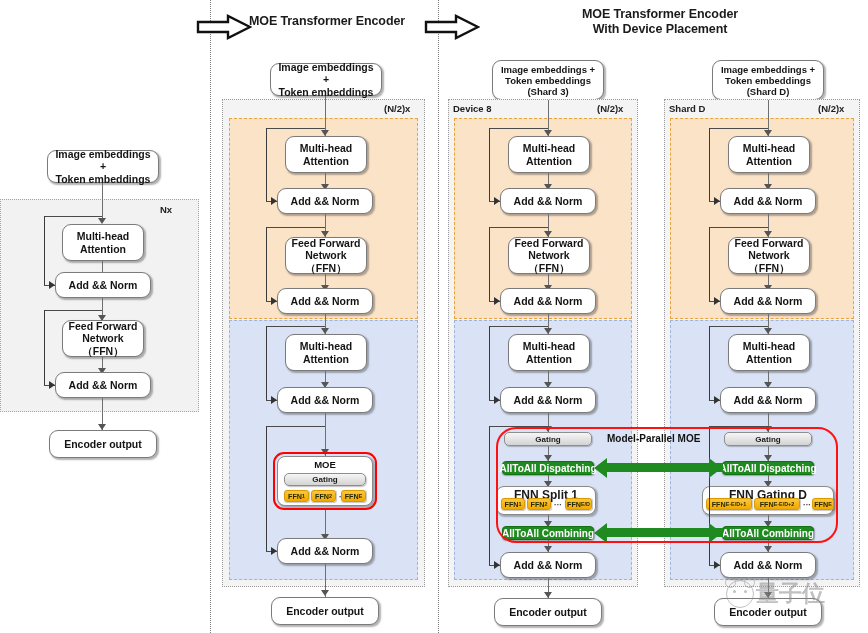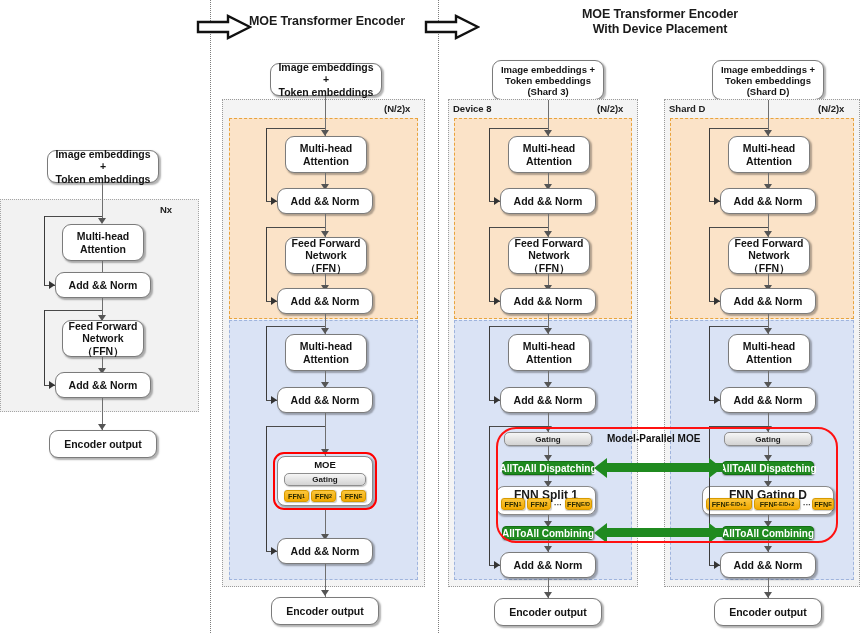--- a/index.html
+++ b/index.html
@@ -650,14 +650,21 @@
   <div class="green-head-right" style="left:709px;top:458px;"></div>
 
   <div class="green-shaft" style="left:607px;top:528px;width:116px;"></div>
   <div class="green-head-left" style="left:594px;top:523px;"></div>
   <div class="green-head-right" style="left:709px;top:523px;"></div>
 
   <div class="mp-label" style="left:607px;top:433px;">Model-Parallel MOE</div>
 
   <div class="red-outline-wide" style="left:496px;top:427px;width:342px;height:116px;"></div>
 
+  <div class="watermark" style="left:726px;top:578px;">
+    <div class="wm-face">
+      <span class="wm-ear" style="left:-2px;"></span>
+      <span class="wm-ear" style="right:-2px;"></span>
+    </div>
+    <div class="wm-text">量子位</div>
+  </div>
 
 </div>
 
 </body></html>

